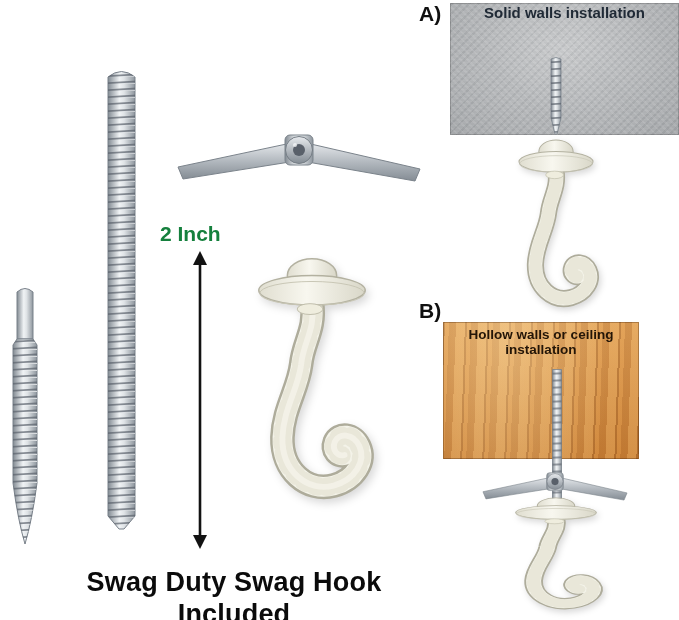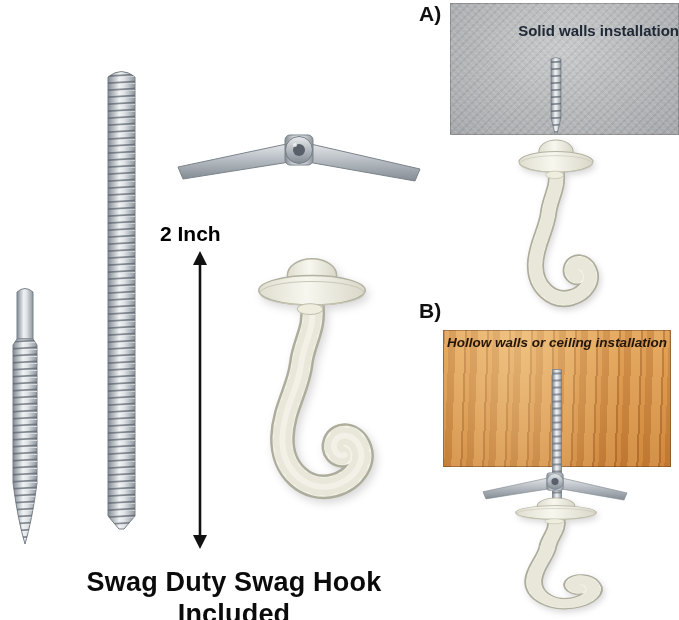--- a/index.html
+++ b/index.html
@@ -8,57 +8,56 @@
     font-family:"Liberation Sans",sans-serif;
   }
   .abs{position:absolute;}
 
   
   #lag-screw{left:3px;top:287px;width:44px;height:262px;}
   #threaded-rod{left:104px;top:70px;width:35px;height:462px;}
   #toggle-main{left:168px;top:112px;width:262px;height:84px;}
 
   
-  #measure-label{left:160px;top:222px;font-size:21px;font-weight:600;color:#000000;}
+  #measure-label{left:160px;top:222px;font-size:21px;font-weight:600;color:#15803d;}
   #measure-arrow{left:191px;top:251px;width:18px;height:298px;}
 
   
   #hook-main{left:238px;top:246px;width:148px;height:276px;filter:drop-shadow(3px 4px 4px rgba(0,0,0,.15));}
 
   
   #label-a{left:419px;top:2px;font-size:21px;font-weight:700;color:#101010;}
   #photo-a{
     left:450px;top:3px;width:229px;height:132px;z-index:1;
     background-color:#b8babc;
     background-image:
       radial-gradient(ellipse at 50% 35%, rgba(255,255,255,.20), rgba(92,97,102,.20)),
       repeating-linear-gradient(45deg, rgba(255,255,255,.12) 0 2px, transparent 2px 5px),
       repeating-linear-gradient(-45deg, rgba(55,60,66,.10) 0 2px, transparent 2px 6px),
       repeating-linear-gradient(0deg, rgba(255,255,255,.06) 0 1px, transparent 1px 3px);
     box-shadow:inset 0 0 0 1px rgba(0,0,0,.18);
   }
-  #caption-a{display:block;text-align:right;padding-top:19px;font-size:15px;font-weight:700;color:#202a36;}
+  #caption-a{display:block;text-align:center;padding-top:1px;font-size:15px;font-weight:700;color:#202a36;}
   #screw-a{left:549px;top:56px;width:14px;height:82px;z-index:2;}
   #hook-a{left:502px;top:131px;width:108px;height:192px;z-index:3;filter:drop-shadow(2px 3px 3px rgba(0,0,0,.15));}
 
   
   #label-b{left:419px;top:299px;font-size:21px;font-weight:700;color:#101010;}
   #photo-b{
-    left:443px;top:330px;width:228px;height:137px;z-index:1;
+    left:443px;top:322px;width:196px;height:137px;z-index:1;
     background-color:#d2913f;
     background-image:
       radial-gradient(ellipse 170px 420px at 32% 8%, rgba(255,231,180,.38), transparent 62%),
       repeating-linear-gradient(92deg,
         rgba(122,66,20,.30) 0 2px,
         rgba(232,166,86,.22) 2px 6px,
         rgba(160,95,35,.24) 6px 13px,
         rgba(243,195,122,.26) 13px 22px),
       linear-gradient(180deg,#e2a35b,#c97f35);
     box-shadow:inset 0 0 0 1px rgba(70,35,8,.35);
-    font-style:italic;
   }
   #caption-b{display:block;text-align:center;padding-top:5px;font-size:13.5px;font-weight:700;color:#231507;}
   #rod-b{left:551px;top:367px;width:12px;height:136px;z-index:2;}
   #toggle-b{left:477px;top:459px;width:156px;height:50px;z-index:3;}
   #hook-b{left:500px;top:492px;width:112px;height:128px;z-index:4;filter:drop-shadow(2px 3px 3px rgba(0,0,0,.15));}
 
   
   #title{left:8px;top:566px;width:452px;text-align:center;font-size:27px;font-weight:800;
          color:#0b0b0b;line-height:32px;letter-spacing:.2px;}
 </style>

